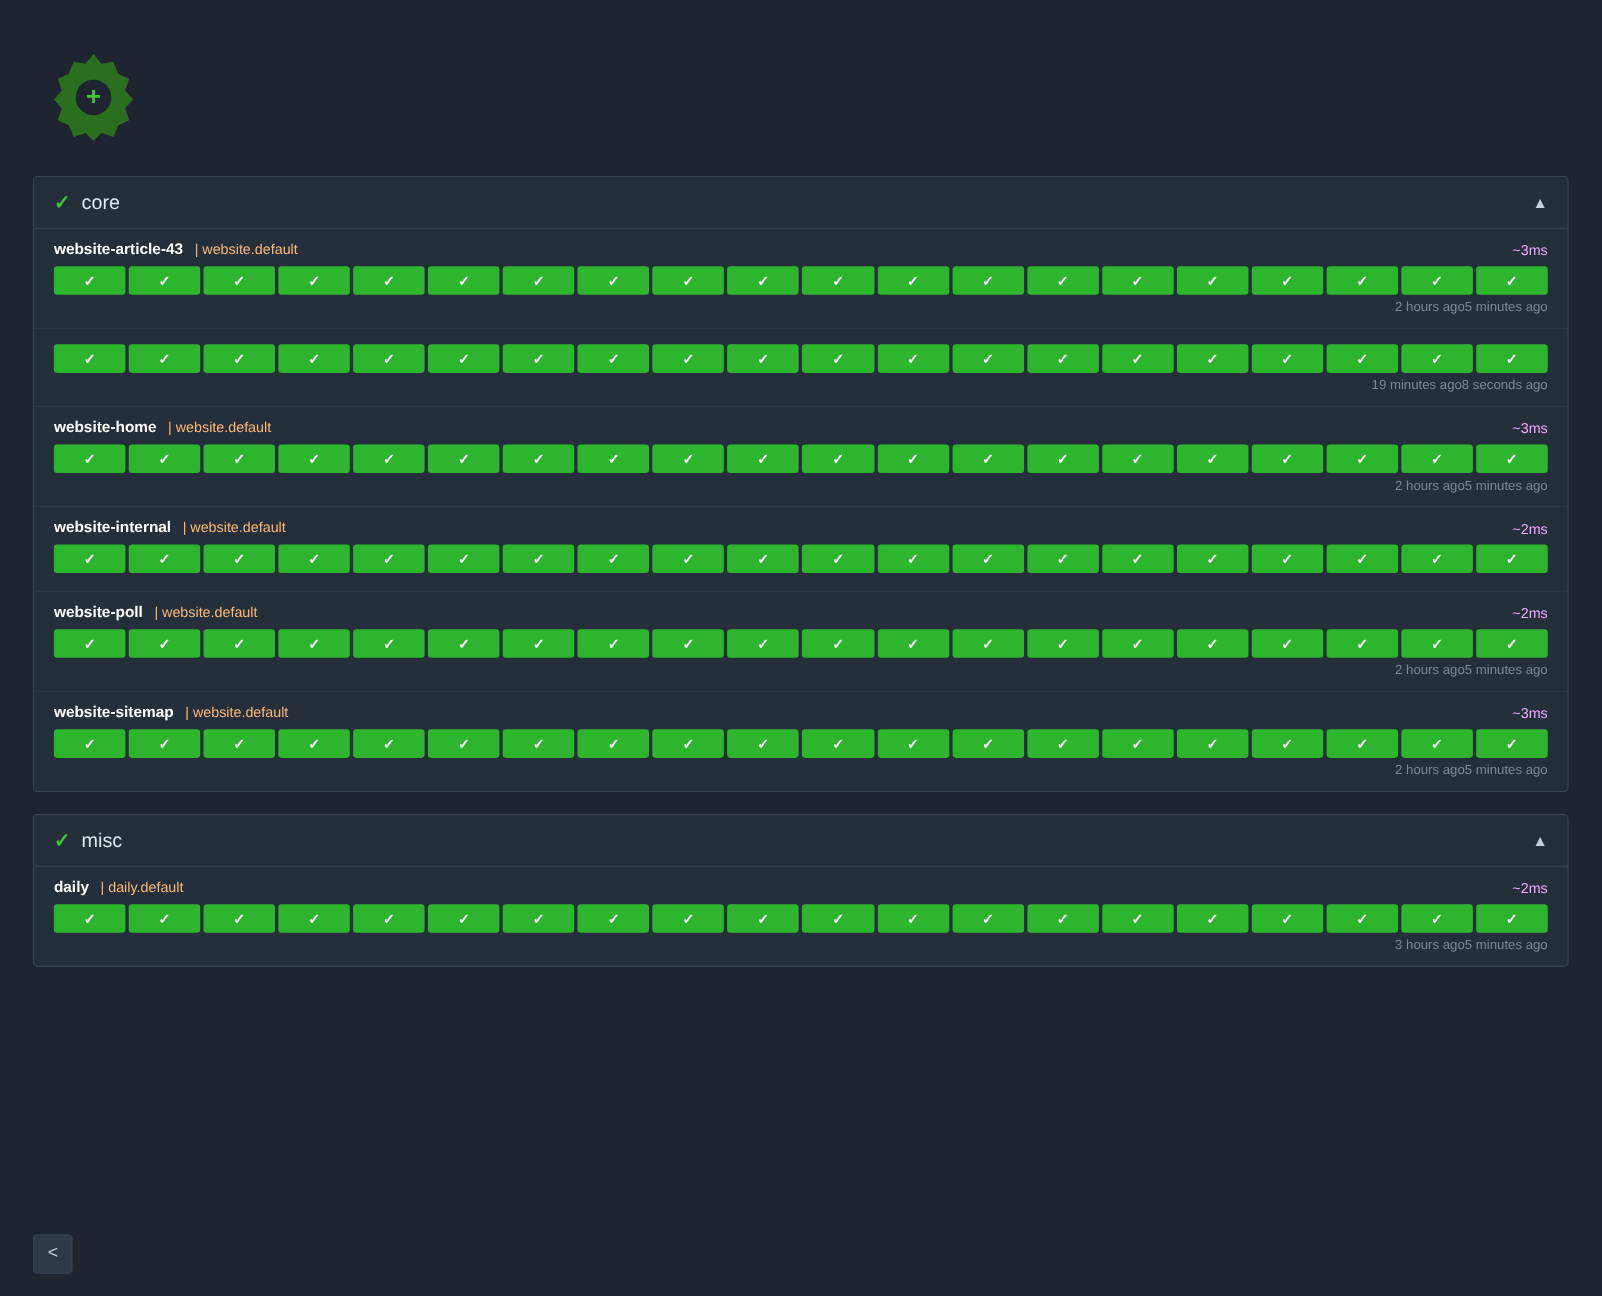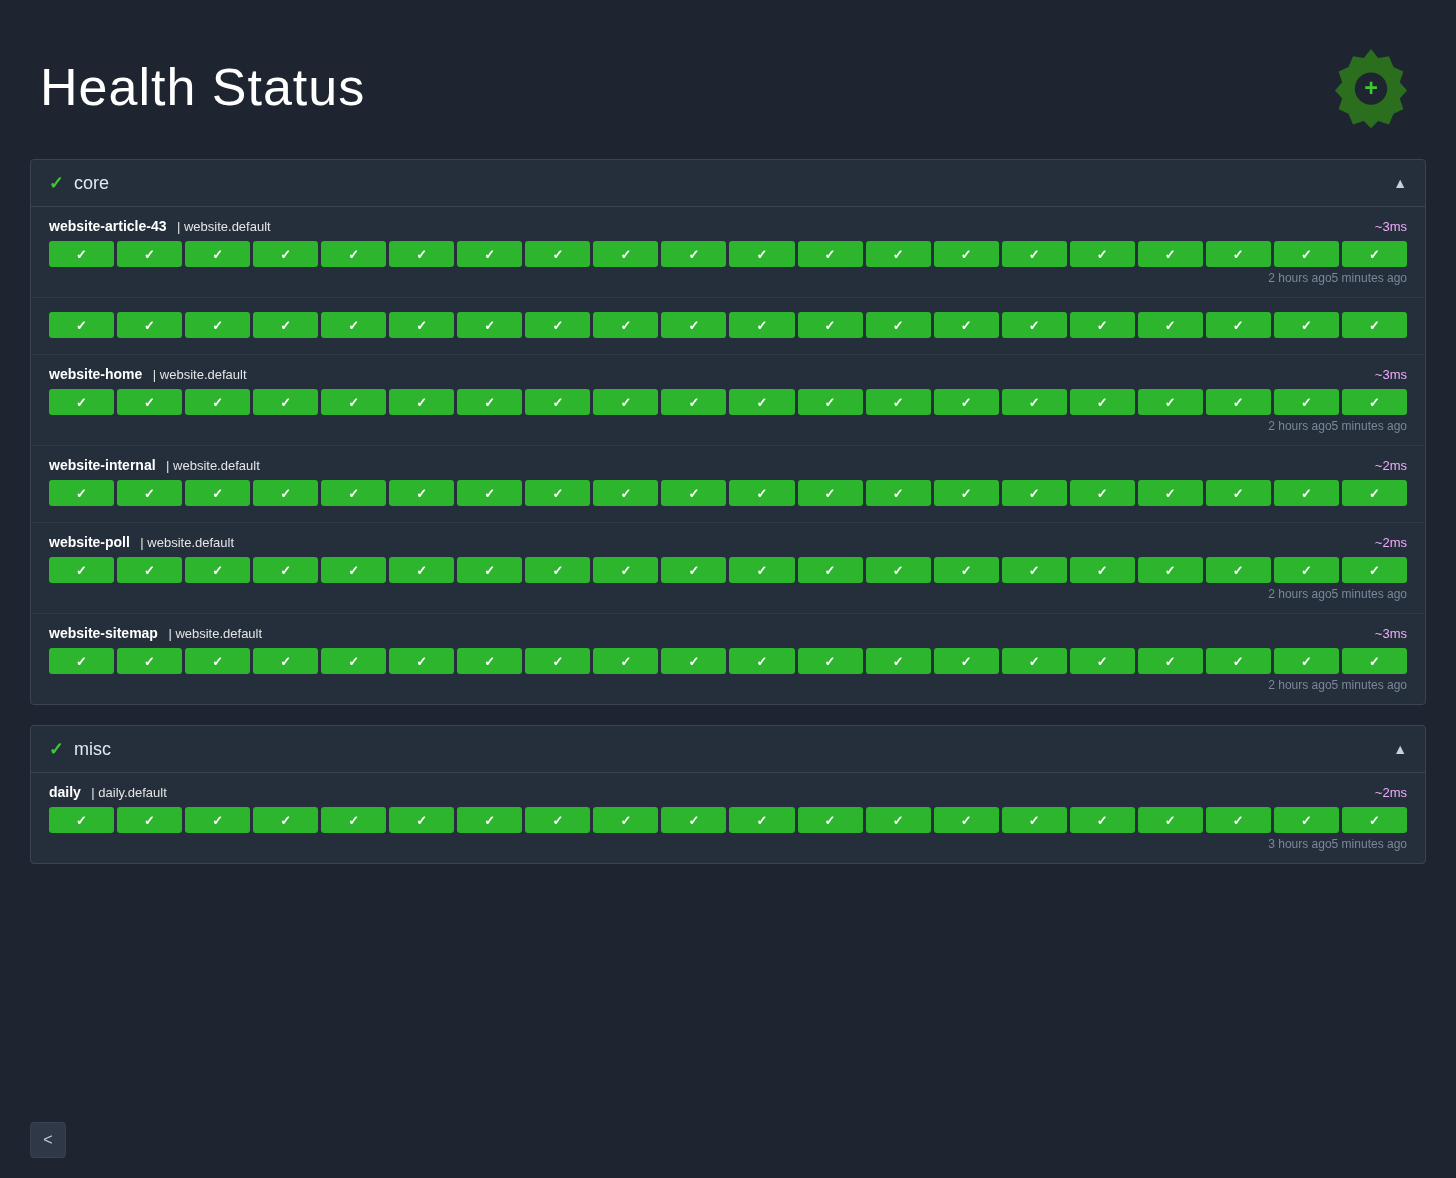--- a/index.html
+++ b/index.html
@@ -69,21 +69,21 @@
       align-items: center;
       margin-bottom: 6px;
     }
     .service-name {
       font-weight: bold;
       color: #ffffff;
       font-size: 14px;
     }
     .service-group {
       font-weight: normal;
-      color: #e5e5e5;
+      color: #fdba74;
       font-size: 13px;
       margin-left: 6px;
     }
     .service-timing {
       color: #f0abfc;
       font-size: 13px;
     }
     .checks-bar {
       display: flex;
       gap: 3px;
@@ -125,21 +125,20 @@
       align-items: center;
       justify-content: center;
       cursor: pointer;
       font-size: 16px;
     }
   </style>
 </head>
 <body>
 
 <div class="header">
-  <h1 class="page-title">Health Status</h1>
   <div>
     <svg class="logo-icon" viewBox="0 0 100 100" xmlns="http://www.w3.org/2000/svg">
       <path d="M50 10 L58 20 L70 18 L75 30 L86 35 L82 47 L90 56 L82 65 L86 77 L75 82 L70 94 L58 90 L50 98 L42 90 L30 94 L25 82 L14 77 L18 65 L10 56 L18 47 L14 35 L25 30 L30 18 L42 20 Z" fill="#2a6e1e"></path>
       <circle cx="50" cy="54" r="18" fill="#1e2530"></circle>
       <text x="50" y="62" text-anchor="middle" font-size="26" fill="#3ec831" font-weight="bold">+</text>
     </svg>
   </div>
 </div>
 
 <div id="sections-container">
@@ -202,20 +201,24 @@
           <div class="check-box green">✓</div>
           <div class="check-box green">✓</div>
           <div class="check-box green">✓</div>
           <div class="check-box green">✓</div>
           <div class="check-box green">✓</div>
           <div class="check-box green">✓</div>
           <div class="check-box green">✓</div>
           <div class="check-box green">✓</div>
           <div class="check-box green">✓</div>
         </div>
+        <div class="timestamps">
+      <span>19 minutes ago</span>
+      <span>8 seconds ago</span>
+    </div>
       </div>
       <div class="service-row">
         <div class="service-meta">
       <div>
         <span class="service-name">website-home</span>
         <span class="service-group">| website.default</span>
       </div>
       <span class="service-timing">~3ms</span>
     </div>
         <div class="checks-bar">

